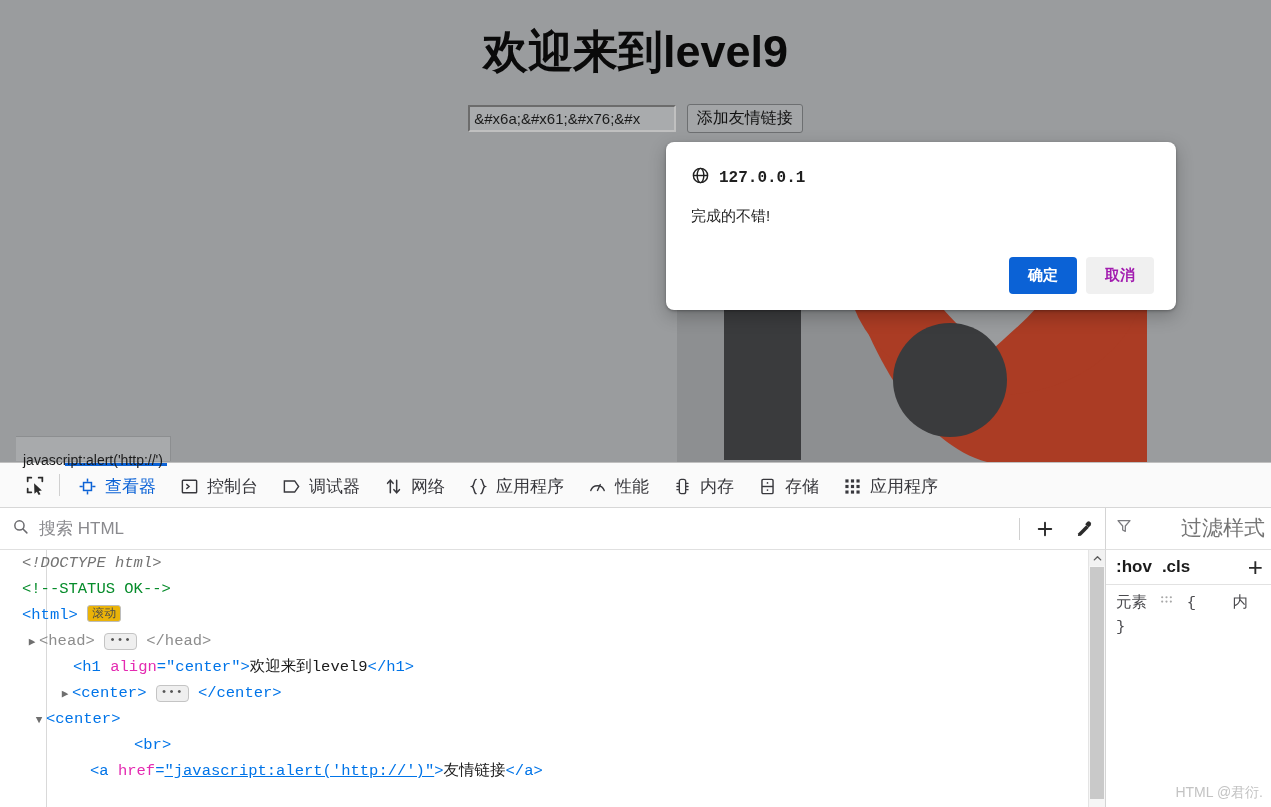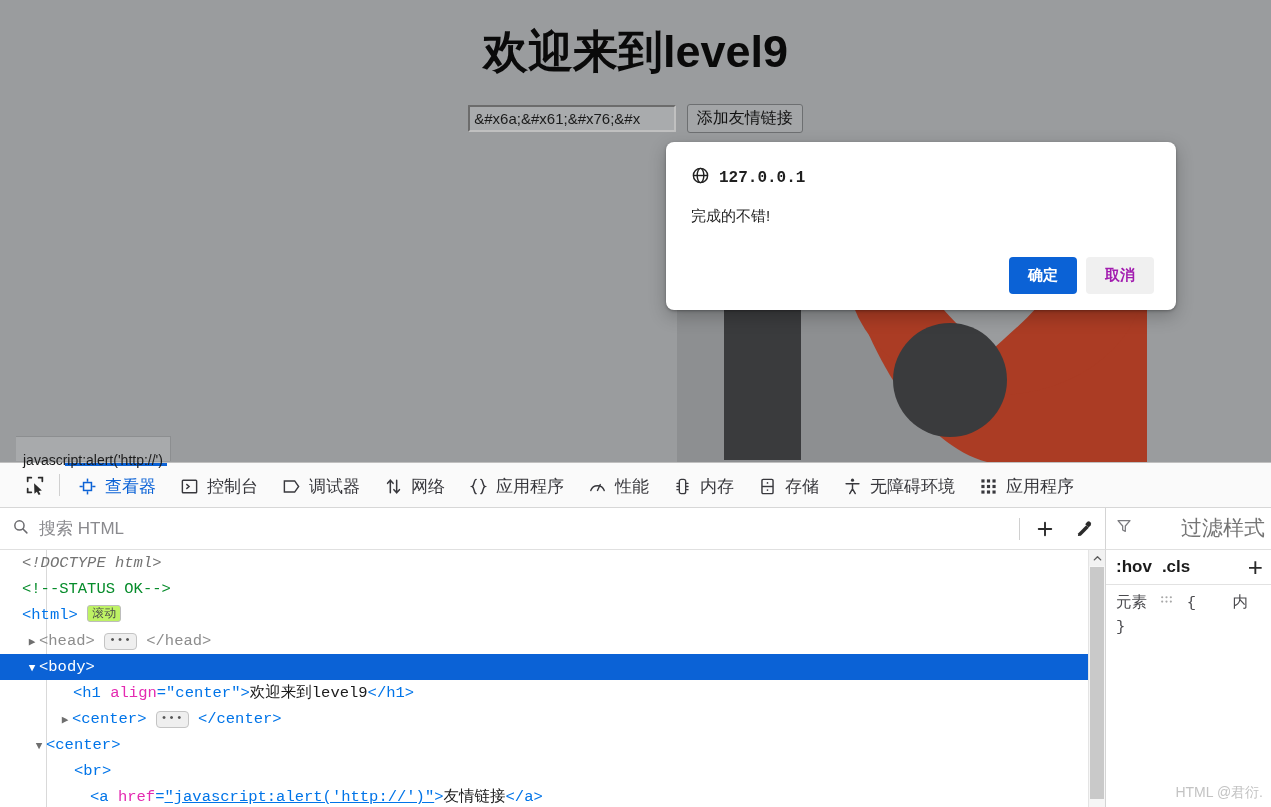--- a/index.html
+++ b/index.html
@@ -276,21 +276,21 @@
   .attr-name { color: #e42ab1; }
   .attr-val { color: #0074e8; }
   .punct { color: #0074e8; }
   .doctype { color: #737373; font-style: italic; }
   .comment { color: #068c2b; }
   .textnode { color: #1b1b1b; }
   .badge {
     display: inline-block;
     border: 1px solid #bdbdbd;
     border-radius: 3px;
-    background: #bef264;
+    background: #eab308;
     color: #4a4a4a;
     font-size: 12px;
     line-height: 15px;
     padding: 0 4px;
     vertical-align: 2px;
     font-family: "Liberation Sans", "DejaVu Sans", sans-serif;
     text-align: center;
   }
   .ellipsis-badge {
     display: inline-block;
@@ -552,30 +552,20 @@
         <svg width="19" height="19" viewBox="0 0 24 24" fill="none" stroke="#38383d" stroke-width="1.8">
           <rect x="5" y="3" width="14" height="18" rx="1.5"></rect>
           <line x1="5" y1="12" x2="19" y2="12"></line>
           <circle cx="12" cy="7.5" r="1.1" fill="#38383d" stroke="none"></circle>
           <circle cx="12" cy="16.5" r="1.1" fill="#38383d" stroke="none"></circle>
         </svg>
       </span>
       <span>存储</span>
     </div>
 
-    <div class="dt-tab">
-      <span class="ticon">
-        <svg width="19" height="19" viewBox="0 0 24 24" fill="#38383d" stroke="#38383d" stroke-width="1.8" stroke-linecap="round">
-          <circle cx="12" cy="4" r="2" stroke="none"></circle>
-          <path d="M4 8.5 h16" stroke-width="2.1"></path>
-          <path d="M12 8.5 V15 M12 15 L8.5 21 M12 15 L15.5 21" fill="none"></path>
-        </svg>
-      </span>
-      <span>无障碍环境</span>
-    </div>
 
     <div class="dt-tab">
       <span class="ticon">
         <svg width="19" height="19" viewBox="0 0 24 24" fill="#38383d">
           <rect x="3" y="3" width="4" height="4"></rect>
             <rect x="10" y="3" width="4" height="4"></rect>
             <rect x="17" y="3" width="4" height="4"></rect>
           <rect x="3" y="10" width="4" height="4"></rect>
             <rect x="10" y="10" width="4" height="4"></rect>
             <rect x="17" y="10" width="4" height="4"></rect>
@@ -628,25 +618,24 @@
 
   <div id="panels">
 
     <div id="markup-pane">
       <div class="guide"></div>
       <div id="markup-rows">
           <div class="node-row" style="padding-left: 8px;"><span class="twisty">&nbsp;</span><span class="doctype">&lt;!DOCTYPE html&gt;</span></div>
           <div class="node-row" style="padding-left: 8px;"><span class="twisty">&nbsp;</span><span class="comment">&lt;!--STATUS OK--&gt;</span></div>
           <div class="node-row" style="padding-left: 8px;"><span class="twisty">&nbsp;</span><span class="punct">&lt;</span><span class="tag">html</span><span class="punct">&gt;</span> <span class="badge">滚动</span> </div>
           <div class="node-row" style="padding-left: 25px;"><span class="twisty">▶</span><span class="tag-closed">&lt;head&gt;</span> <span class="ellipsis-badge">•••</span> <span class="tag-closed">&lt;/head&gt;</span></div>
-          <div class="node-row selected" style="padding-left: 25px;"><span class="twisty">▼</span><span class="punct">&lt;</span><span class="tag">body</span><span class="punct">&gt;</span></div>
           <div class="node-row" style="padding-left: 59px;"><span class="twisty">&nbsp;</span><span class="punct">&lt;</span><span class="tag">h1</span><span>&nbsp;</span><span class="attr-name">align</span><span class="punct">=</span><span class="attr-val">"center"</span><span class="punct">&gt;</span><span class="textnode">欢迎来到level9</span><span class="punct">&lt;/</span><span class="tag">h1</span><span class="punct">&gt;</span></div>
           <div class="node-row" style="padding-left: 58px;"><span class="twisty">▶</span><span class="punct">&lt;</span><span class="tag">center</span><span class="punct">&gt;</span> <span class="ellipsis-badge">•••</span> <span class="punct">&lt;/</span><span class="tag">center</span><span class="punct">&gt;</span></div>
           <div class="node-row" style="padding-left: 32px;"><span class="twisty">▼</span><span class="punct">&lt;</span><span class="tag">center</span><span class="punct">&gt;</span></div>
-          <div class="node-row" style="padding-left: 60px;"><span class="twisty">&nbsp;</span><span class="punct">&lt;</span><span class="tag">br</span><span class="punct">&gt;</span></div>
+          <div class="node-row" style="padding-left: 120px;"><span class="twisty">&nbsp;</span><span class="punct">&lt;</span><span class="tag">br</span><span class="punct">&gt;</span></div>
           <div class="node-row" style="padding-left: 76px;"><span class="twisty">&nbsp;</span><span class="punct">&lt;</span><span class="tag">a</span><span>&nbsp;</span><span class="attr-name">href</span><span class="punct">=</span><span class="link-href">"javascript:alert('http://')"</span><span class="punct">&gt;</span><span class="textnode">友情链接</span><span class="punct">&lt;/</span><span class="tag">a</span><span class="punct">&gt;</span></div>
         </div>
 
       <div id="markup-scrollbar">
         <div id="scroll-up-arrow">
           <svg width="11" height="11" viewBox="0 0 24 24" fill="none" stroke="#5a5a5a" stroke-width="3" stroke-linecap="round" stroke-linejoin="round">
             <path d="M5 15 L12 8 L19 15"></path>
           </svg>
         </div>
         <div id="scroll-thumb"></div>

